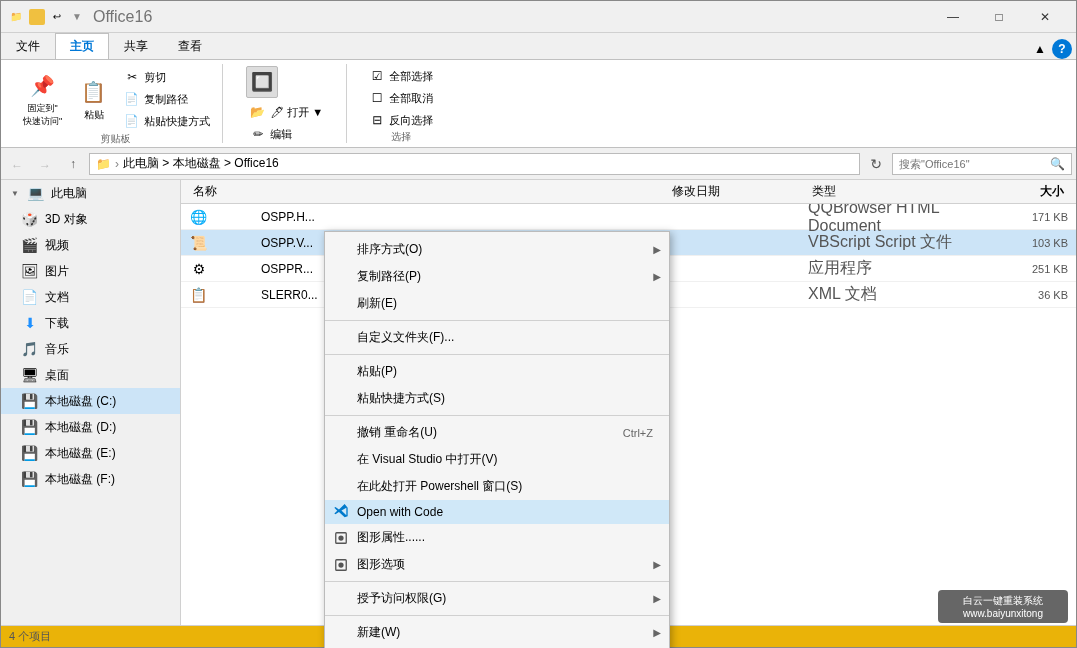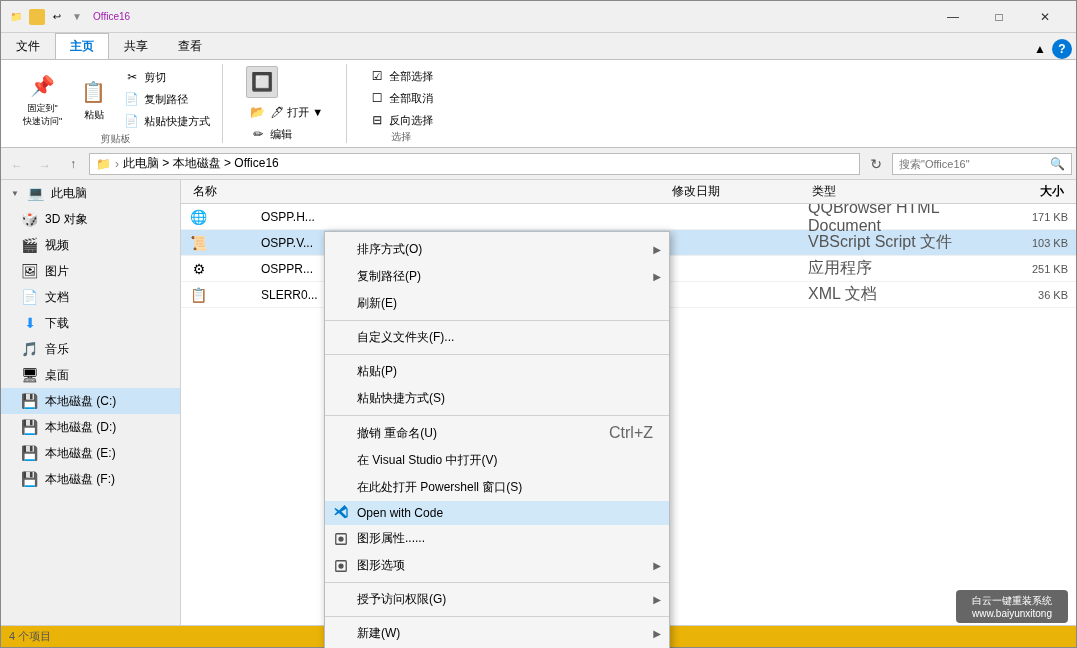--- a/index.html
+++ b/index.html
@@ -337,21 +337,21 @@
       color: #555;
       flex-shrink: 0;
     }
     .watermark {
       position: absolute;
       bottom: 24px;
       right: 8px;
       background: rgba(0,0,0,0.6);
       color: #fff;
       font-size: 10px;
-      padding: 4px 16px;
+      padding: 4px 25px;
       border-radius: 4px;
       display: flex;
       flex-direction: column;
       align-items: center;
     }
 
     
     .context-menu {
       position: absolute;
       top: 230px;
@@ -381,21 +381,21 @@
       display: flex;
       align-items: center;
       justify-content: center;
       font-size: 12px;
     }
     .menu-item-text {
       flex: 1;
     }
     .menu-item-shortcut {
       color: #666;
-      font-size: 16px;
+      font-size: 11px;
       margin-left: 16px;
     }
     .menu-item-arrow {
       position: absolute;
       right: 8px;
       font-size: 10px;
       color: #666;
     }
     .menu-separator {
       height: 1px;
@@ -408,21 +408,21 @@
 
 <div class="window">
 
   <div class="title-bar">
     <div class="title-bar-icons">
       <div class="title-icon">📁</div>
       <div class="title-icon" style="background:#f0c040;width:16px;height:16px;border-radius:2px;"></div>
       <div class="title-icon">↩</div>
       <div class="title-icon" style="color:#888;">▼</div>
     </div>
-    <span style="font-size:10px;color:#a21caf;">Office16</span>
+    <span style="font-size:16px;color:#737373;">Office16</span>
     <div class="window-controls">
       <div class="win-btn">—</div>
       <div class="win-btn">□</div>
       <div class="win-btn close">✕</div>
     </div>
   </div>
 
   <div class="ribbon">
     <div class="ribbon-tabs">
       <div class="ribbon-tab">文件</div>

